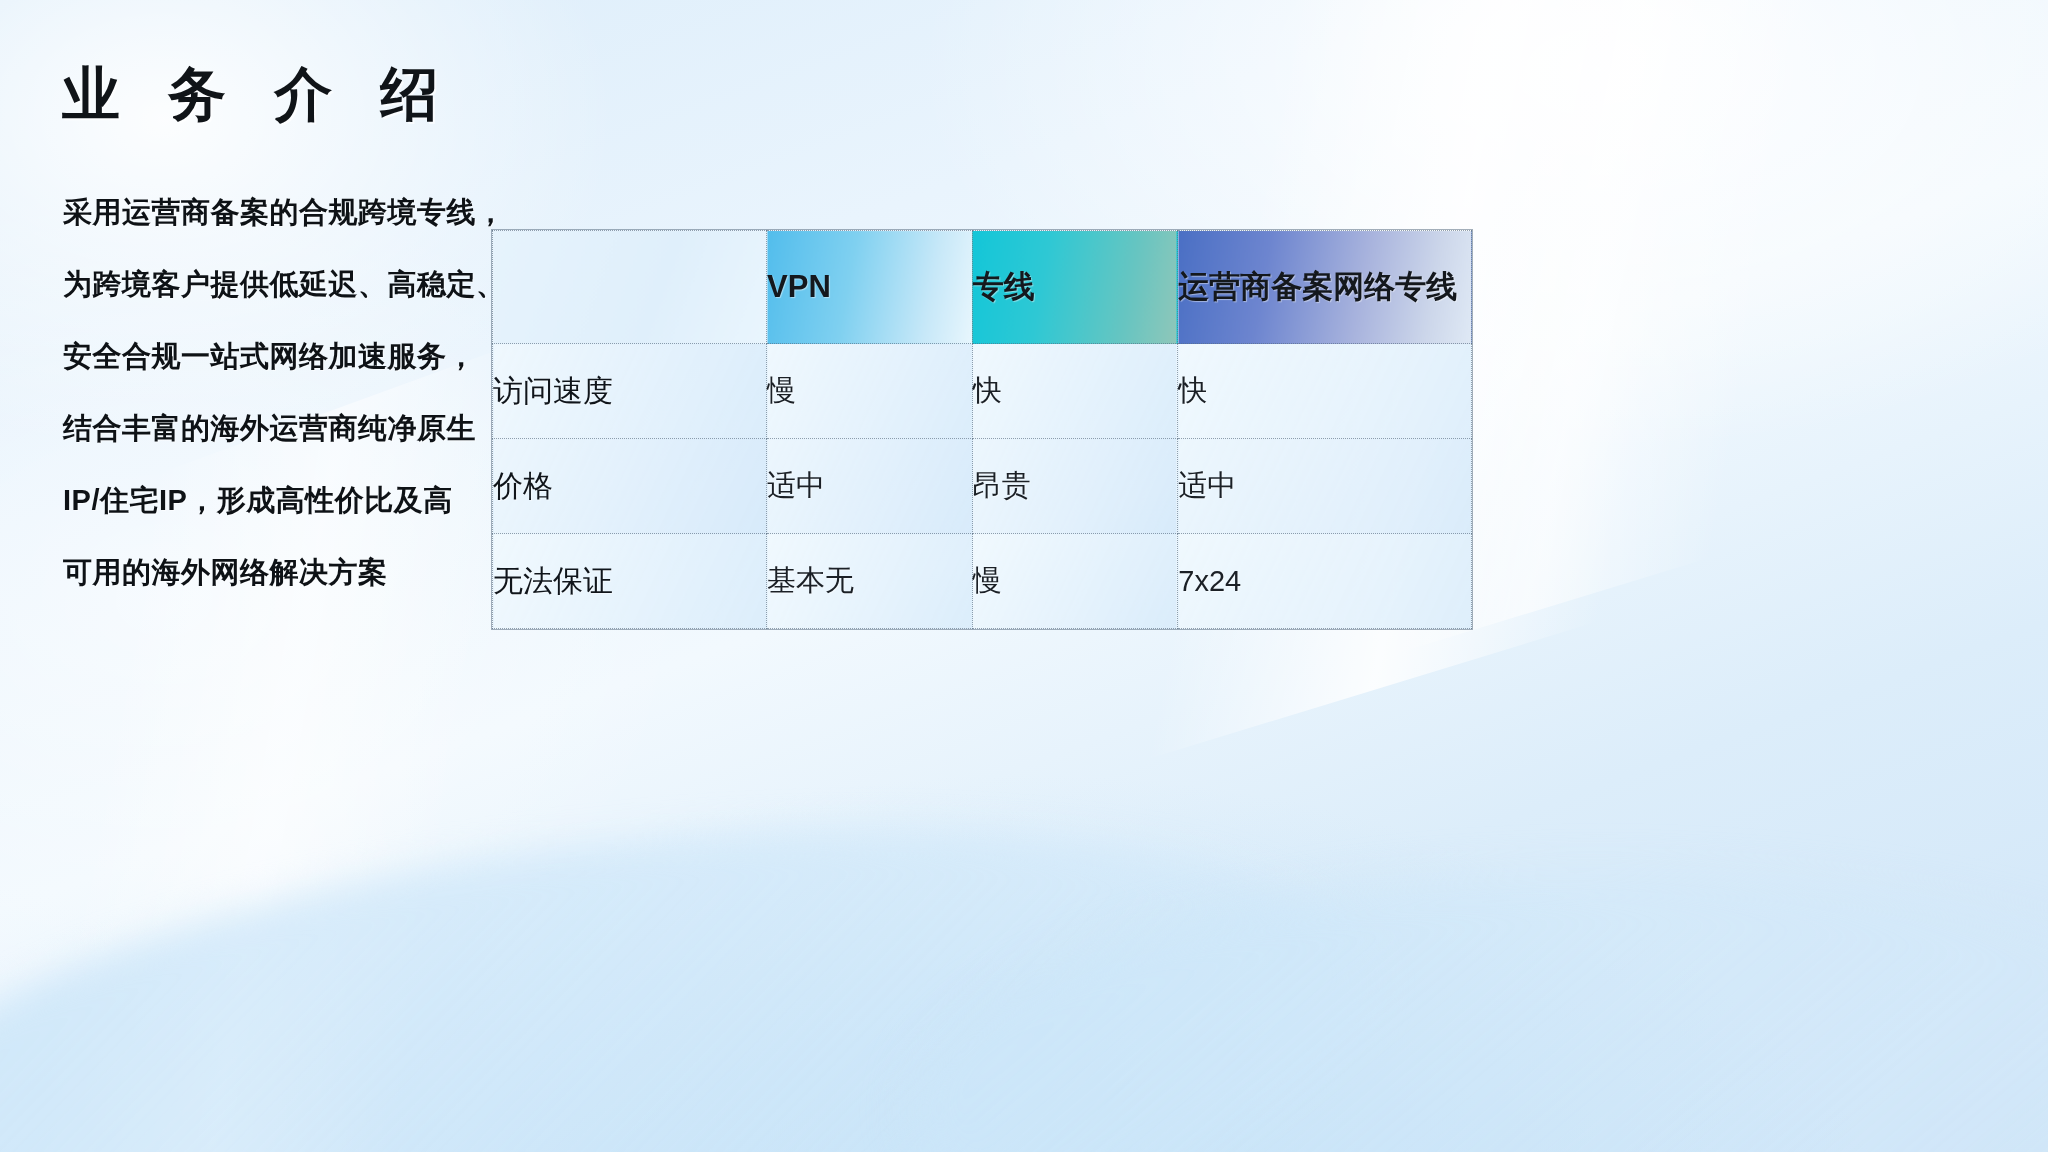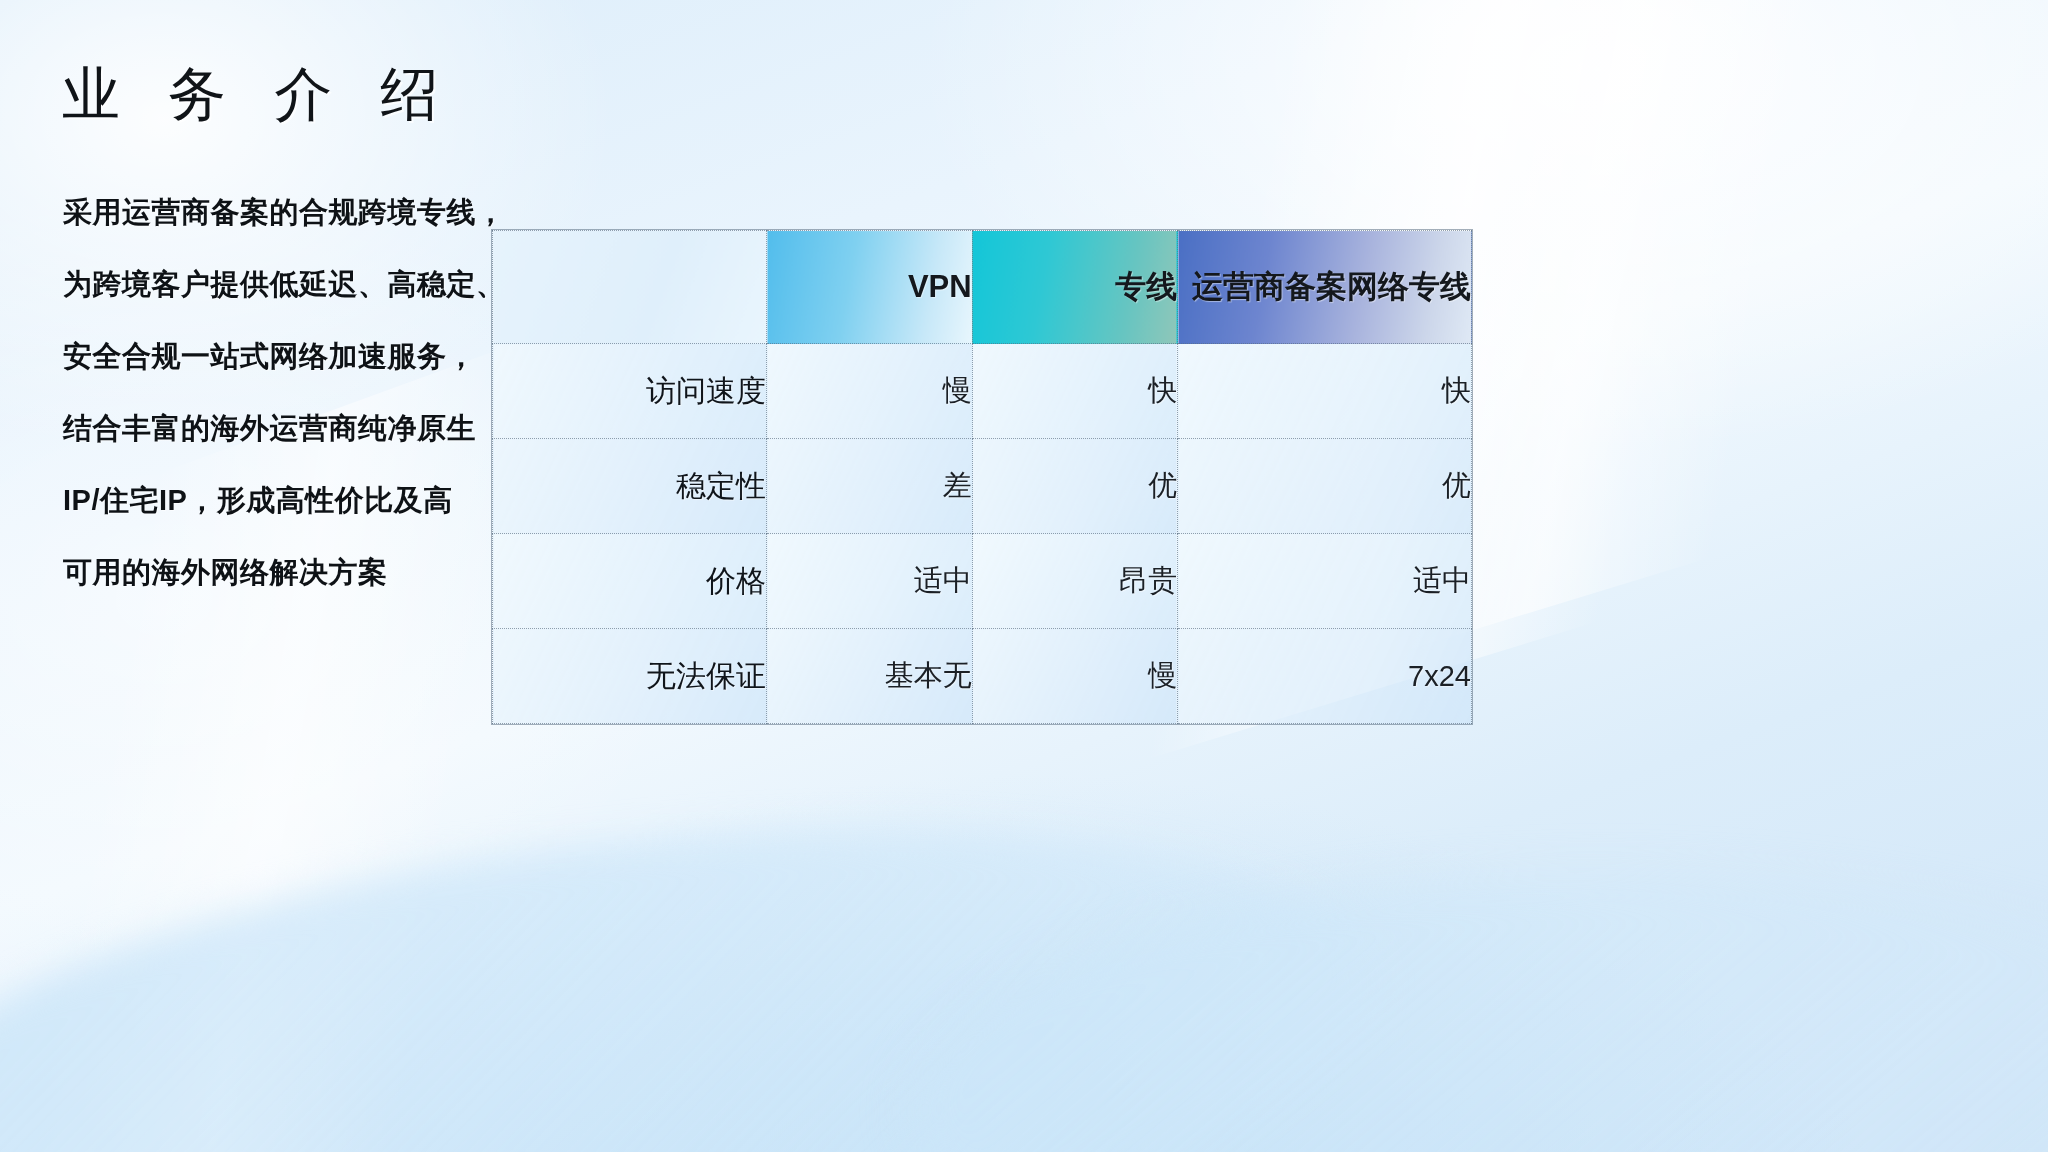--- a/index.html
+++ b/index.html
@@ -53,21 +53,21 @@
   }
   .corner-glow{
     position:absolute;left:-140px;top:-160px;width:760px;height:620px;
     background:radial-gradient(ellipse at 40% 45%, rgba(255,255,255,.9) 0%, rgba(255,255,255,0) 70%);
     pointer-events:none;
   }
 
   
   #title{
     position:absolute;left:62px;top:56px;
-    font-size:58px;font-weight:400;color:#101418;
+    font-size:58px;font-weight:700;color:#101418;
     letter-spacing:16px;
     text-shadow:2px 2px 0 rgba(255,255,255,.7);
     white-space:nowrap;
   }
 
   
   #para{
     position:absolute;left:63px;top:176px;width:430px;
   }
   #para .pline{
@@ -86,21 +86,21 @@
     box-shadow:0 0 0 1px rgba(90,110,130,.55);
     background:rgba(255,255,255,.06);
   }
   #cmp-table col.c0{width:28%;}
   #cmp-table col.c1{width:21%;}
   #cmp-table col.c2{width:21%;}
   #cmp-table col.c3{width:30%;}
 
   #cmp-table td,#cmp-table th{
     border:1px dotted rgba(90,110,130,.65);
-    text-align:right;
+    text-align:left;
     vertical-align:middle;
     padding:0;
   }
   thead th{
     height:112px;
     font-size:31px;font-weight:700;color:#14181d;
     text-shadow:1px 1px 1px rgba(255,255,255,.45);
   }
   th.h0{background:linear-gradient(110deg,#e6f3fc 0%, #dfeffb 60%, #e9f5fd 100%);}
   th.h1{background:linear-gradient(100deg,#52bdec 0%, #7fd0f0 40%, #c7e8f8 78%, #e8f6fd 100%);}
@@ -159,26 +159,20 @@
       </tr>
     </thead>
     <tbody>
       <tr>
         <td class="rowlabel">访问速度</td>
         <td>慢</td>
         <td>快</td>
         <td>快</td>
       </tr>
       <tr>
-        <td class="rowlabel">稳定性</td>
-        <td>差</td>
-        <td>优</td>
-        <td>优</td>
-      </tr>
-      <tr>
         <td class="rowlabel">价格</td>
         <td>适中</td>
         <td>昂贵</td>
         <td>适中</td>
       </tr>
       <tr>
         <td class="rowlabel">无法保证</td>
         <td>基本无</td>
         <td>慢</td>
         <td>7x24</td>

